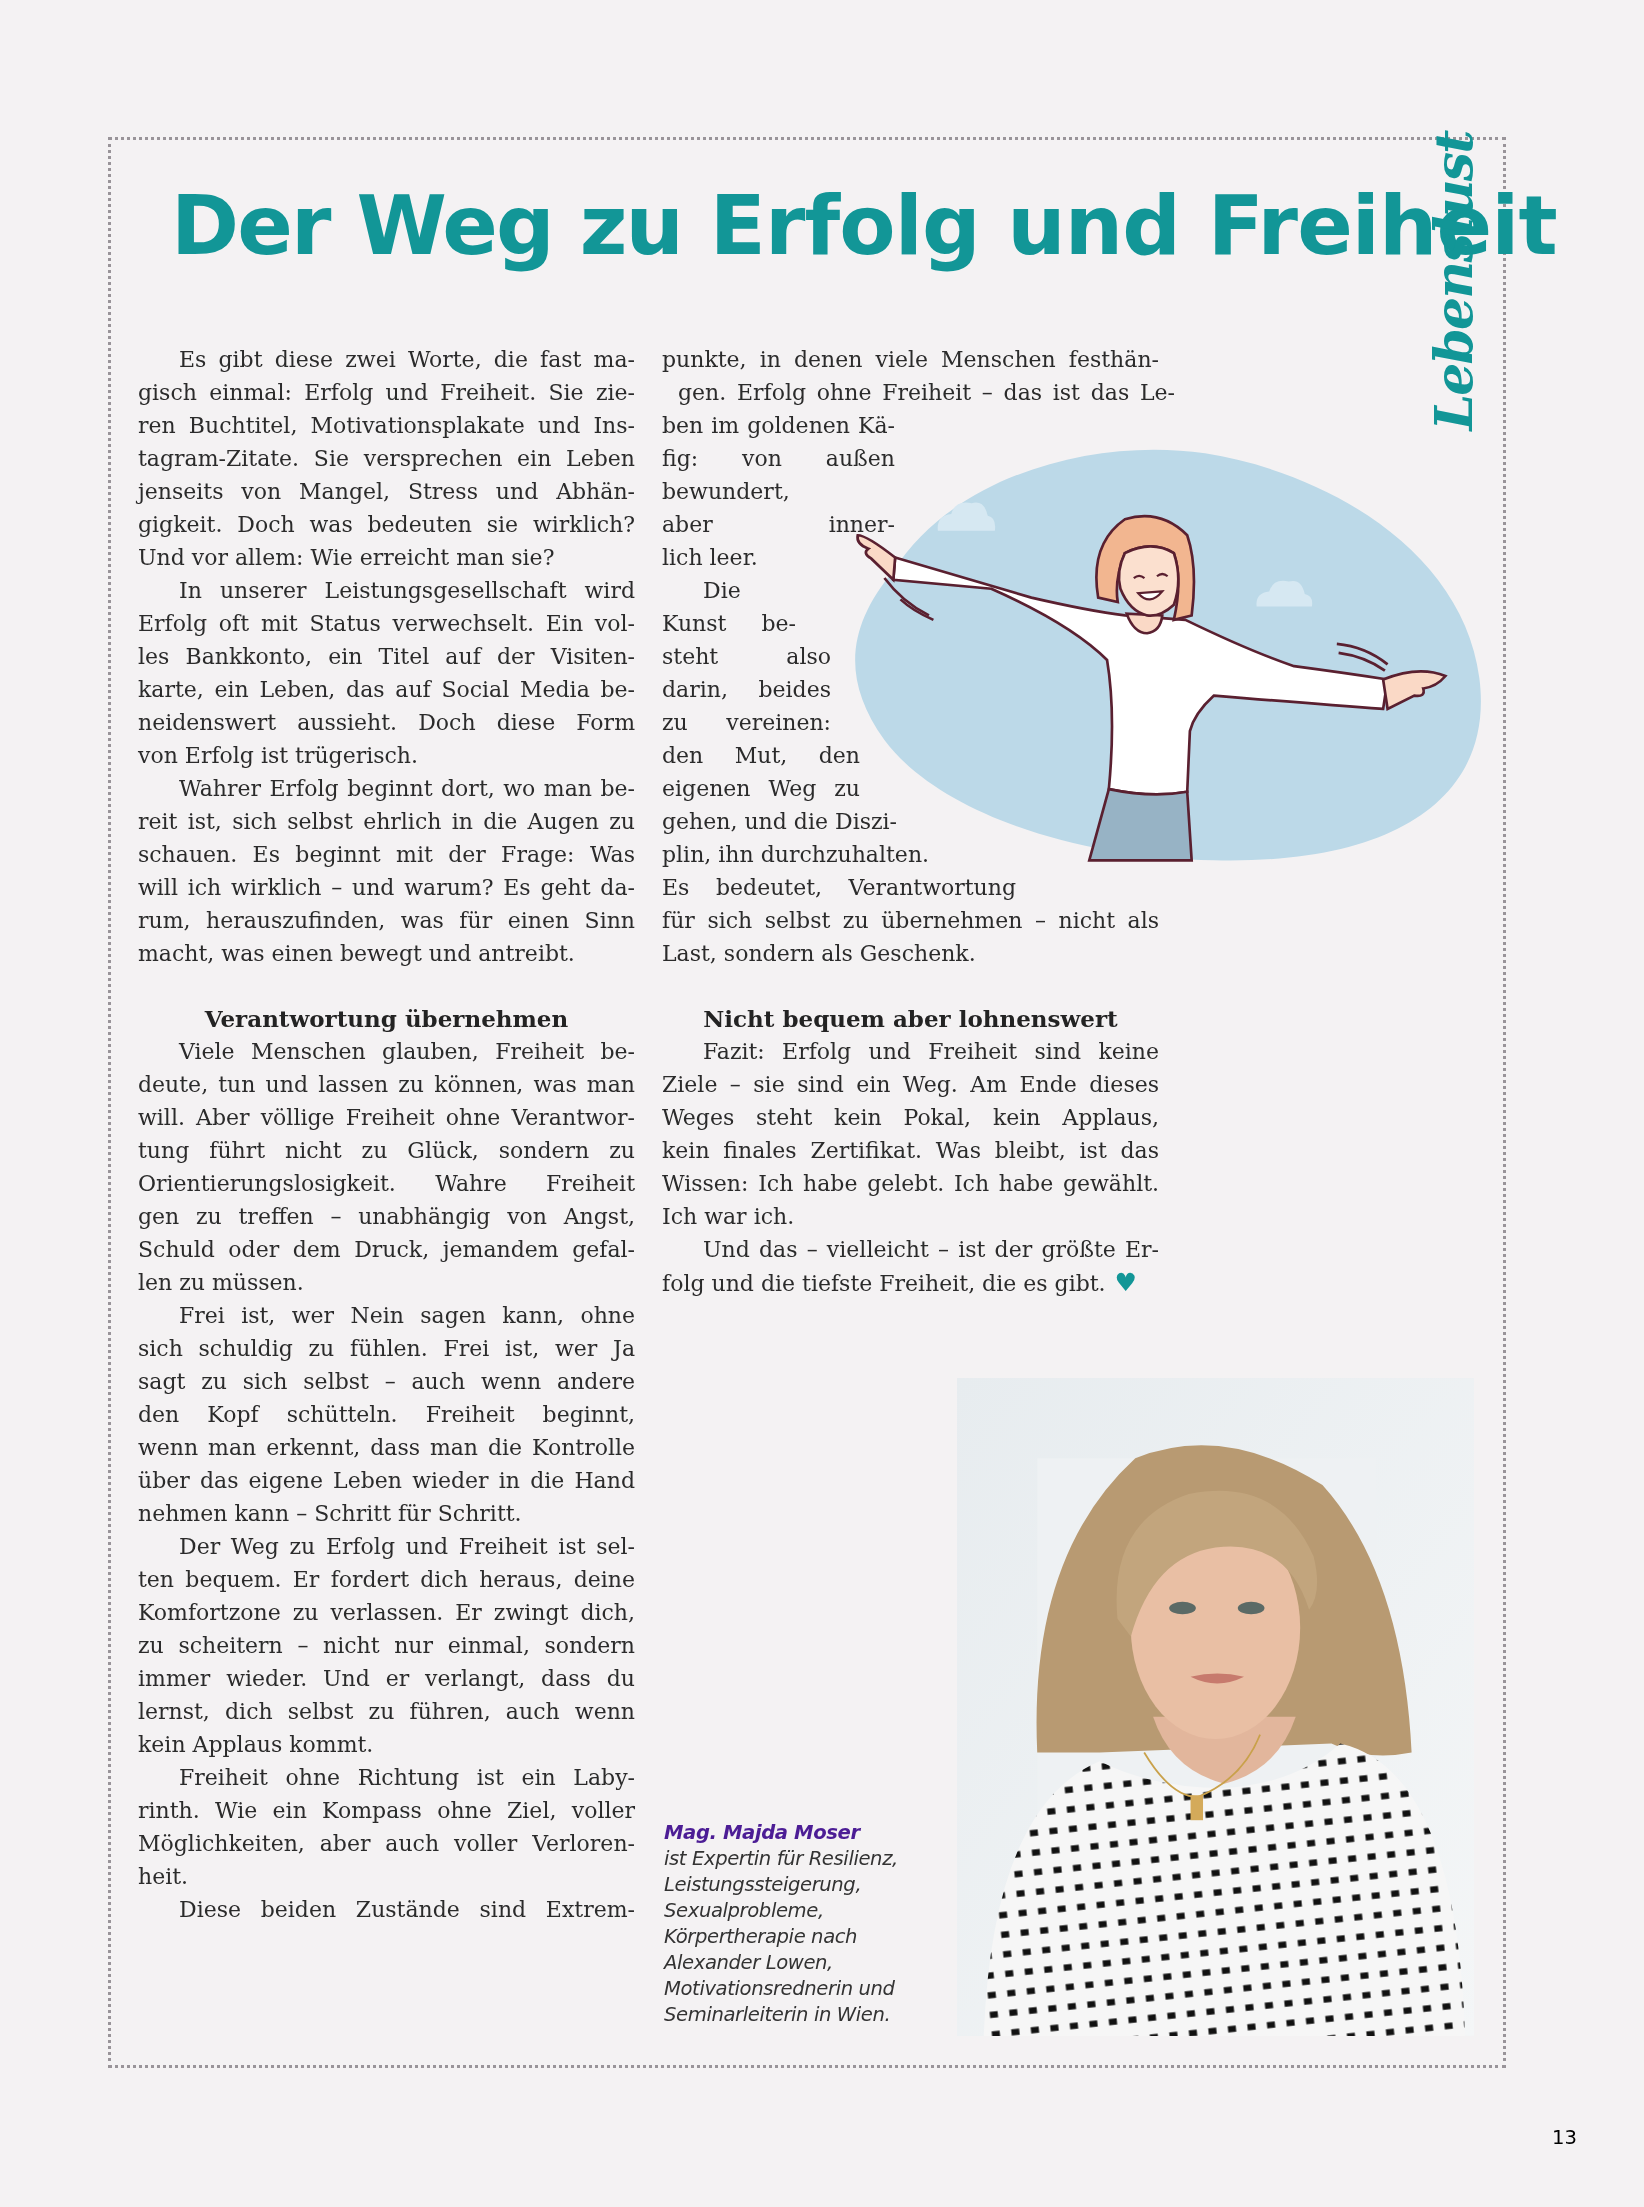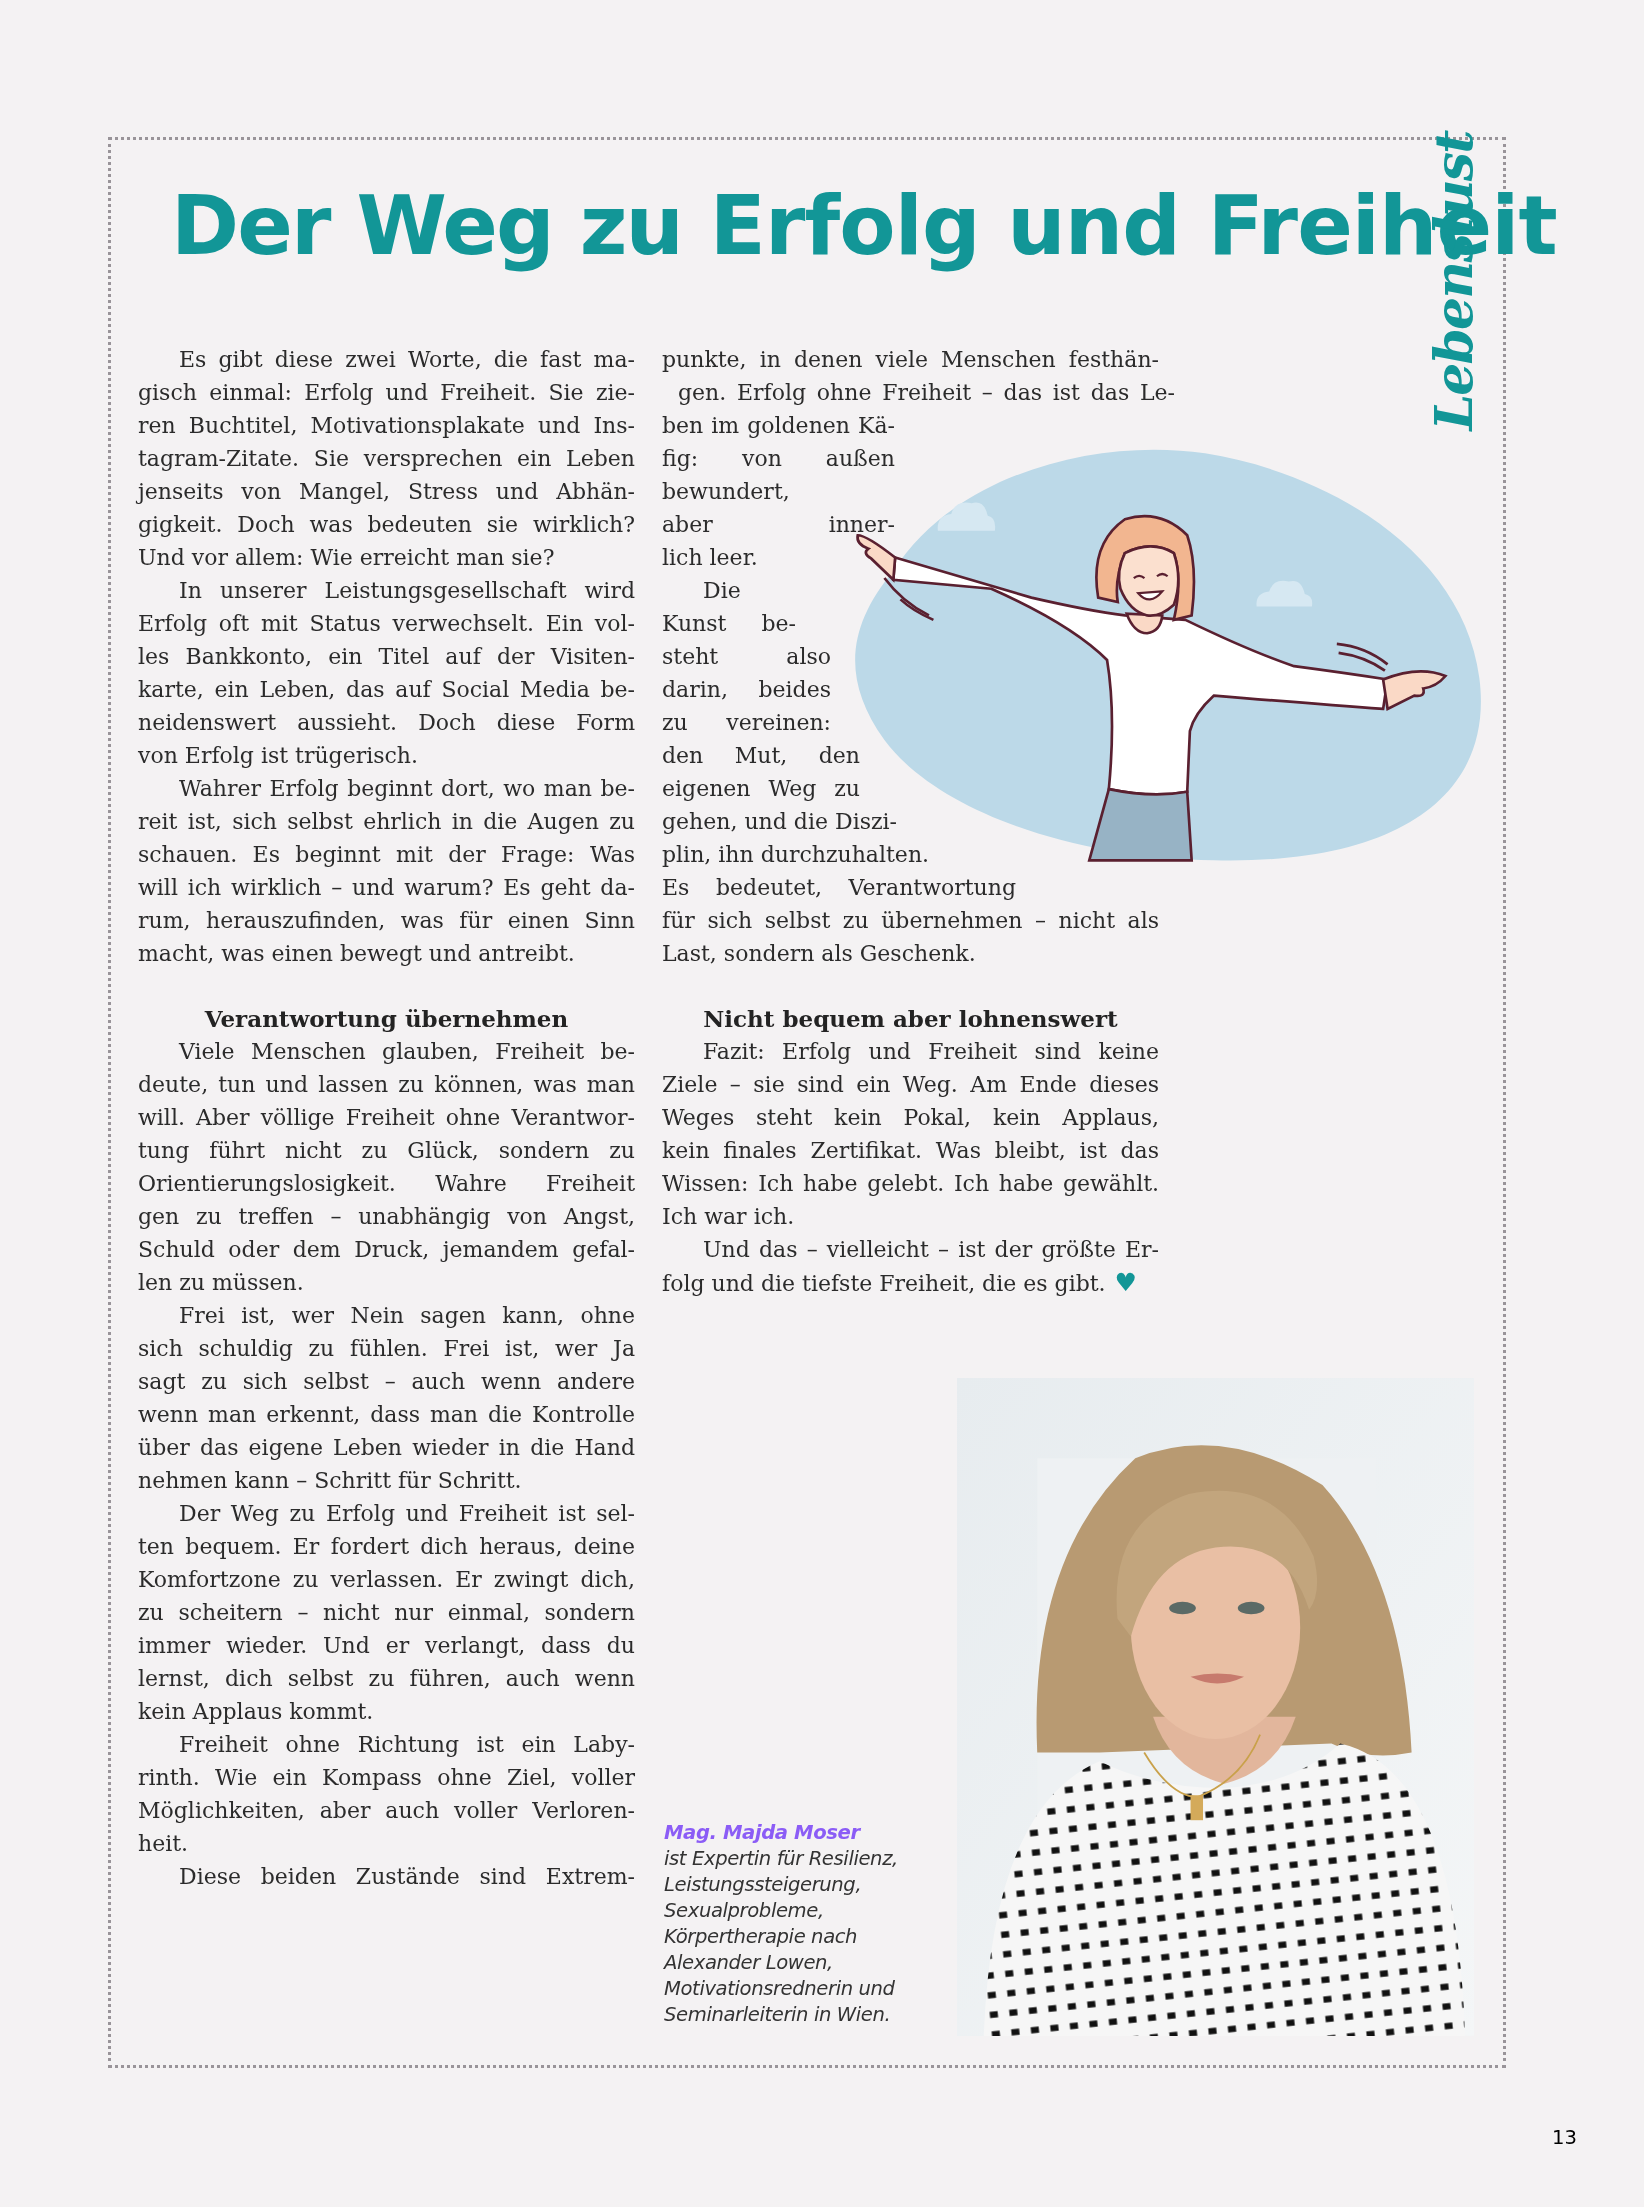--- a/index.html
+++ b/index.html
@@ -48,21 +48,21 @@
 
   .heart { color: #129697; font-size: 25px; margin-left: 9px; }
 
   .portrait { position: absolute; left: 957px; top: 1378px; width: 517px; height: 658px; overflow: hidden; background: #e8ecef; }
 
   .caption {
     position: absolute; left: 664px; top: 1820px; width: 294px;
     font-family: "DejaVu Sans", sans-serif; font-style: italic; font-size: 19.6px; line-height: 26px;
     color: #333; letter-spacing: -0.4px;
   }
-  .caption .name { font-weight: bold; color: #8b5cf6; }
+  .caption .name { font-weight: bold; color: #4c1d95; }
 
   .page-number {
     position: absolute; left: 1552px; top: 2126px; font-family: "DejaVu Sans", sans-serif;
     font-size: 19.6px; color: #000000;
   }
 </style>
 </head>
 <body>
 
 <div class="frame"></div>
@@ -110,20 +110,21 @@
       <span class="line">tung führt nicht zu Glück, sondern zu</span>
       <span class="line">Orientierungslosigkeit. Wahre Freiheit</span>
       <span class="line">gen zu treffen – unabhängig von Angst,</span>
       <span class="line">Schuld oder dem Druck, jemandem gefal-</span>
       <span class="line last">len zu müssen.</span>
     </div>
   <div>
       <span class="line ind">Frei ist, wer Nein sagen kann, ohne</span>
       <span class="line">sich schuldig zu fühlen. Frei ist, wer Ja</span>
       <span class="line">sagt zu sich selbst – auch wenn andere</span>
+      <span class="line">den Kopf schütteln. Freiheit beginnt,</span>
       <span class="line">wenn man erkennt, dass man die Kontrolle</span>
       <span class="line">über das eigene Leben wieder in die Hand</span>
       <span class="line last">nehmen kann – Schritt für Schritt.</span>
     </div>
   <div>
       <span class="line ind">Der Weg zu Erfolg und Freiheit ist sel-</span>
       <span class="line">ten bequem. Er fordert dich heraus, deine</span>
       <span class="line">Komfortzone zu verlassen. Er zwingt dich,</span>
       <span class="line">zu scheitern – nicht nur einmal, sondern</span>
       <span class="line">immer wieder. Und er verlangt, dass du</span>

